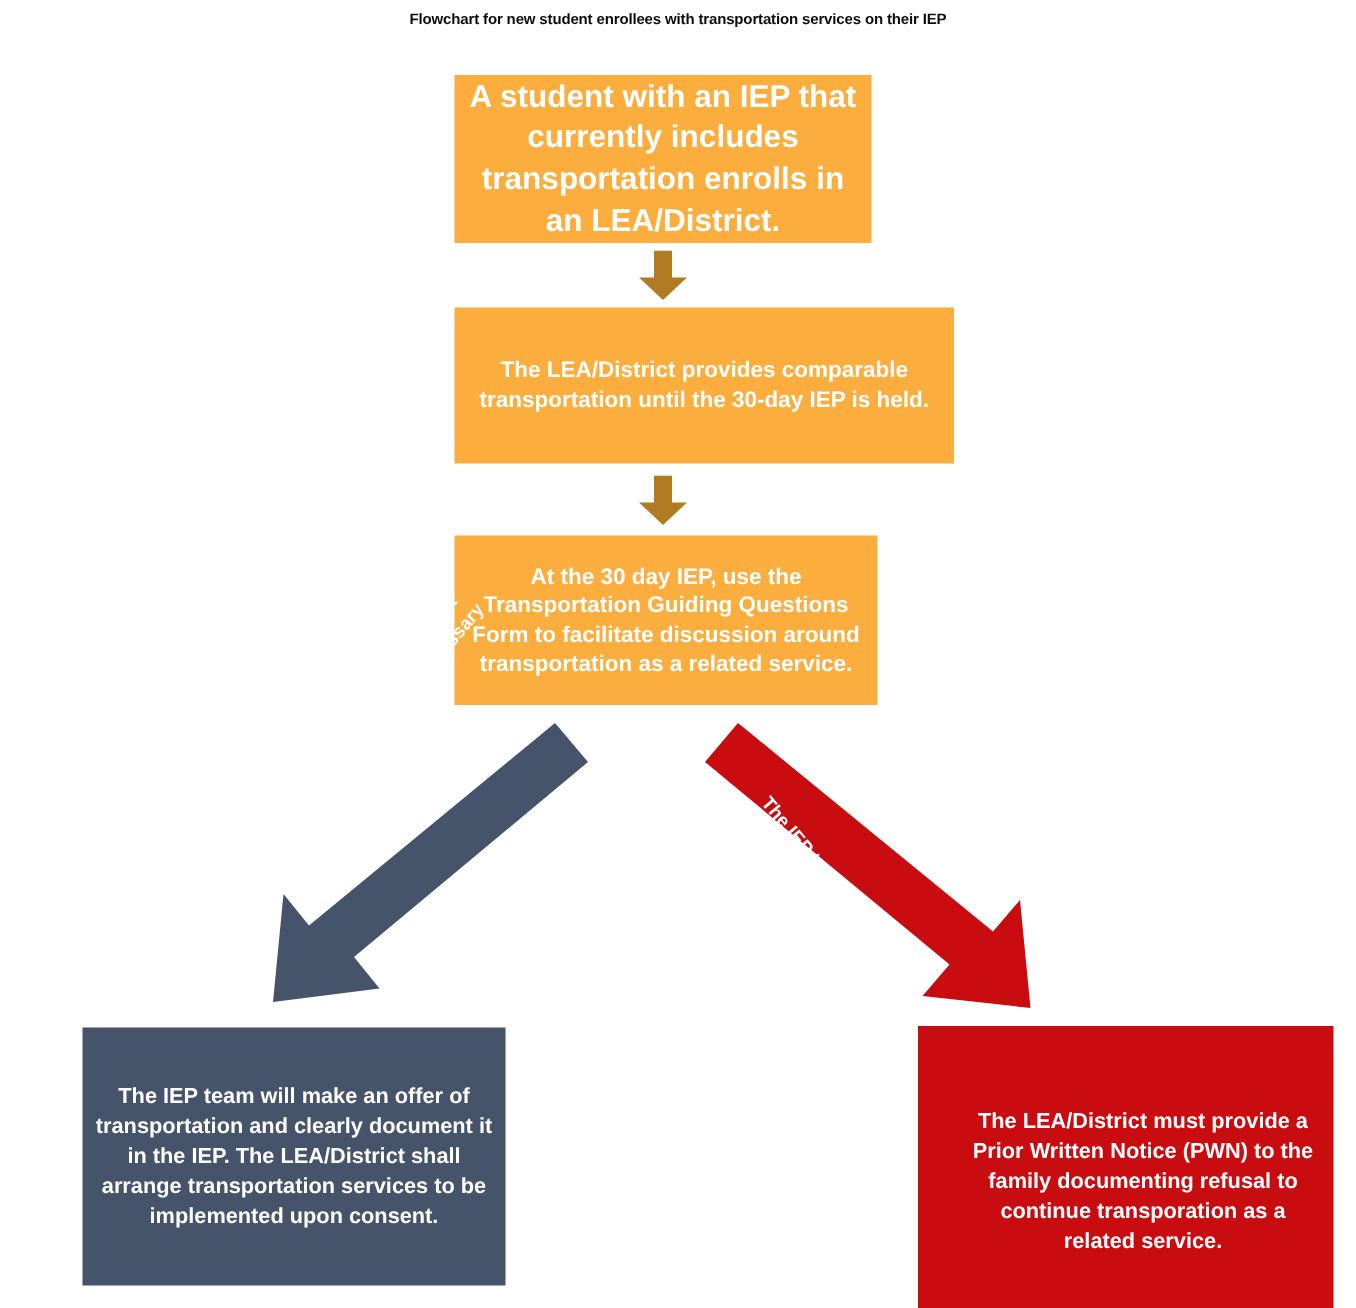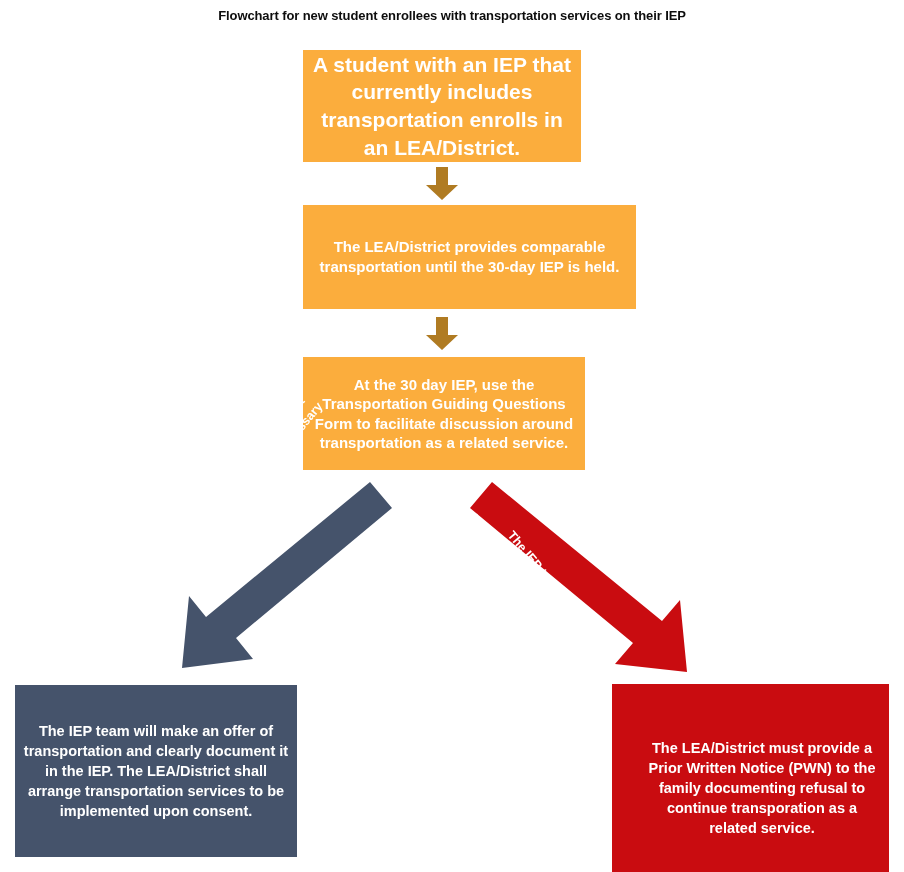--- a/index.html
+++ b/index.html
@@ -19,21 +19,21 @@
     overflow: hidden;
   }
 
   
   .chart-title {
     position: absolute;
     left: 0;
     top: 8px;
     width: 904px;
     text-align: center;
-    font-size: 13px;
+    font-size: 10px;
     font-weight: bold;
     color: #0d0d0d;
     letter-spacing: -0.1px;
     line-height: 1.2;
   }
 
   
   .node {
     position: absolute;
     display: flex;
@@ -44,21 +44,21 @@
     font-weight: bold;
     box-sizing: border-box;
   }
   .node .node-text {
     width: 100%;
     padding: 0 8px;
     box-sizing: border-box;
   }
 
   .node-orange { background: #FBAD3D; }
-  .node-navy   { background: #45536B; }
+  .node-navy   { background: #45536B; margin-left: 40px; }
   .node-red    { background: #C90C10; }
 
   #node-enroll {
     left: 303px; top: 50px;
     width: 278px; height: 112px;
     font-size: 21px; line-height: 1.32;
   }
   #node-comparable {
     left: 303px; top: 205px;
     width: 333px; height: 104px;

